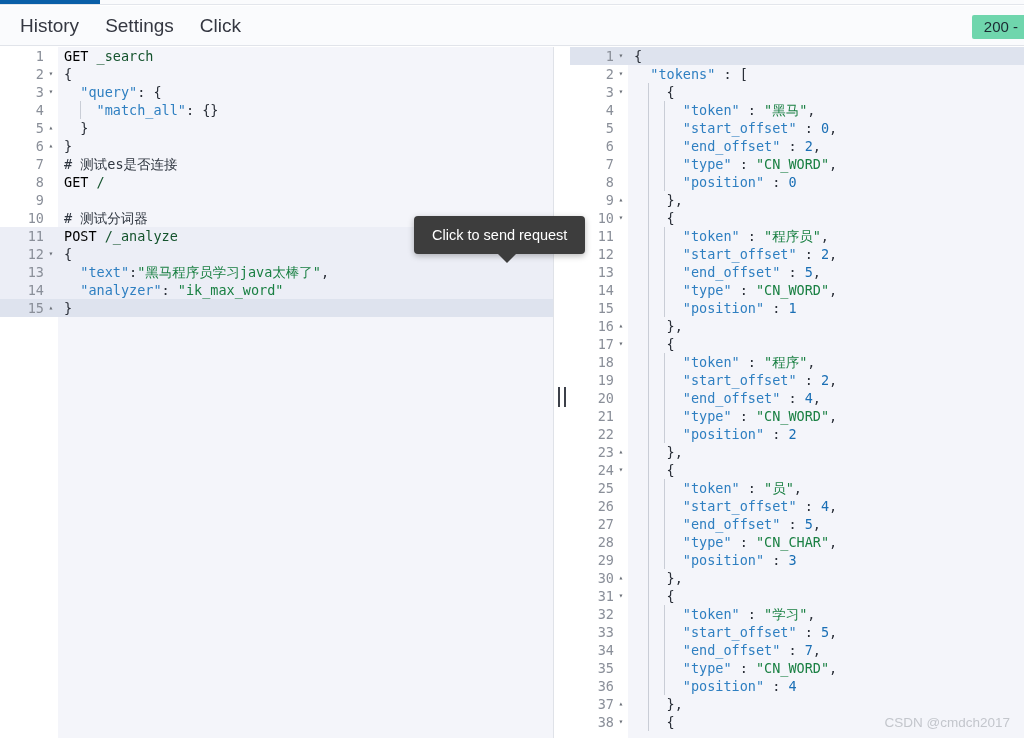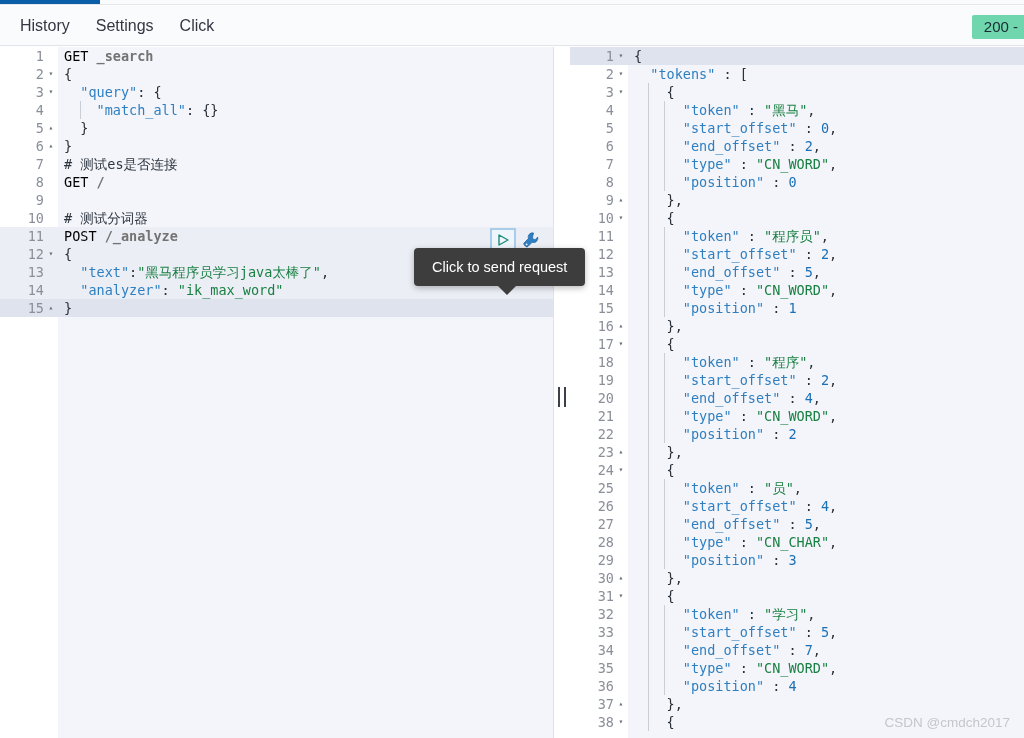--- a/index.html
+++ b/index.html
@@ -37,21 +37,21 @@
     top: 6px; left: 0;
     width: 1024px;
     height: 40px;
     background: #fafbfd;
     display: flex;
     align-items: center;
     box-sizing: border-box;
     border-bottom: 1px solid #e1e4ea;
   }
   .menu-item {
-    font-size: 16px;
+    font-size: 19px;
     color: #343741;
     padding: 4px 10px;
     margin-left: 6px;
     cursor: pointer;
     white-space: nowrap;
   }
   .menu-item:first-child { margin-left: 10px; }
 
   #status-badge {
     position: absolute;
@@ -136,21 +136,21 @@
 
   
   .guide {
     position: absolute;
     width: 1px;
     background: #c9cdd6;
   }
 
   
   .tok-method  { color: #000000; }
-  .tok-url     { color: #737373; font-weight: bold; }
+  .tok-url     { color: #14532d; }
   .tok-key     { color: #2e7fc1; }
   .tok-str     { color: #1a8043; }
   .tok-num     { color: #1a6fb5; }
   .tok-comment { color: #2f3640; margin-top: 12px; }
 
   
   #run-actions {
     position: absolute;
     left: 490px;
     top: 181px;
@@ -183,21 +183,20 @@
     top: 169px;
     background: #3d3d3d;
     color: #ffffff;
     font-size: 14.5px;
     font-family: "Liberation Sans", sans-serif;
     padding: 11px 18px;
     border-radius: 4px;
     box-shadow: 0 2px 6px rgba(0,0,0,0.28);
     white-space: nowrap;
     z-index: 40;
-    margin-top: 32px;
   }
   #tooltip:after {
     content: "";
     position: absolute;
     left: 84px;
     bottom: -9px;
     border-left: 9px solid transparent;
     border-right: 9px solid transparent;
     border-top: 9px solid #3d3d3d;
   }

